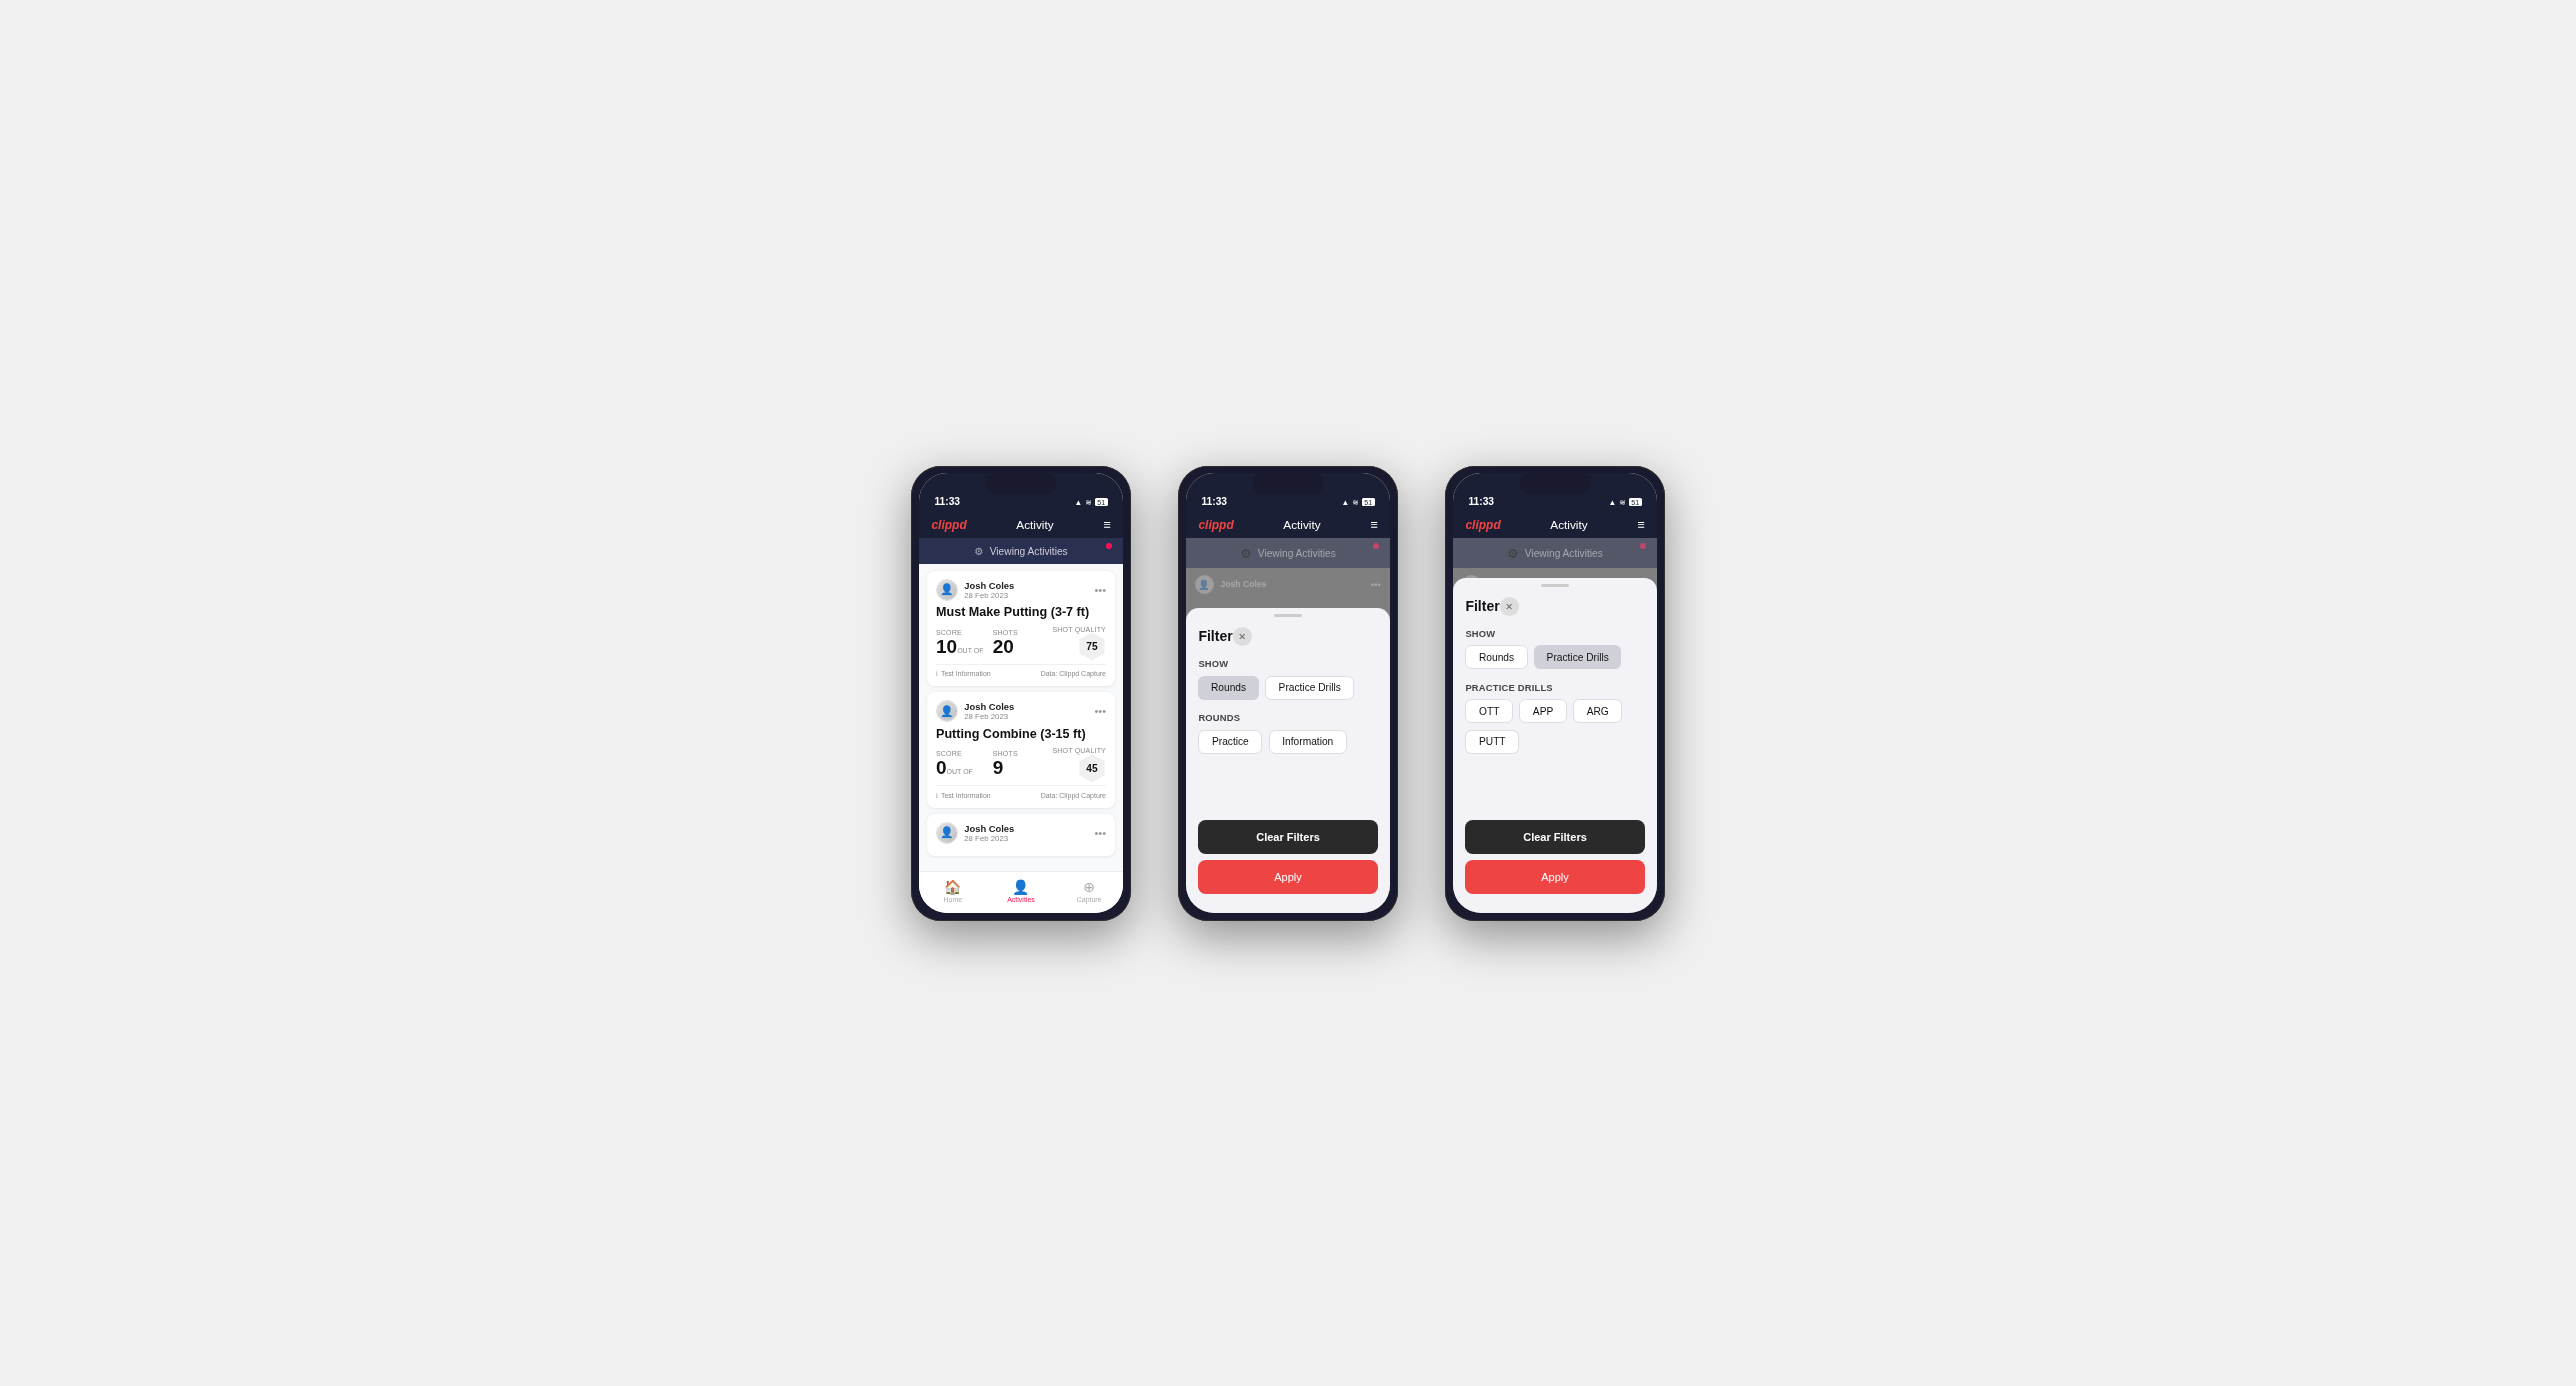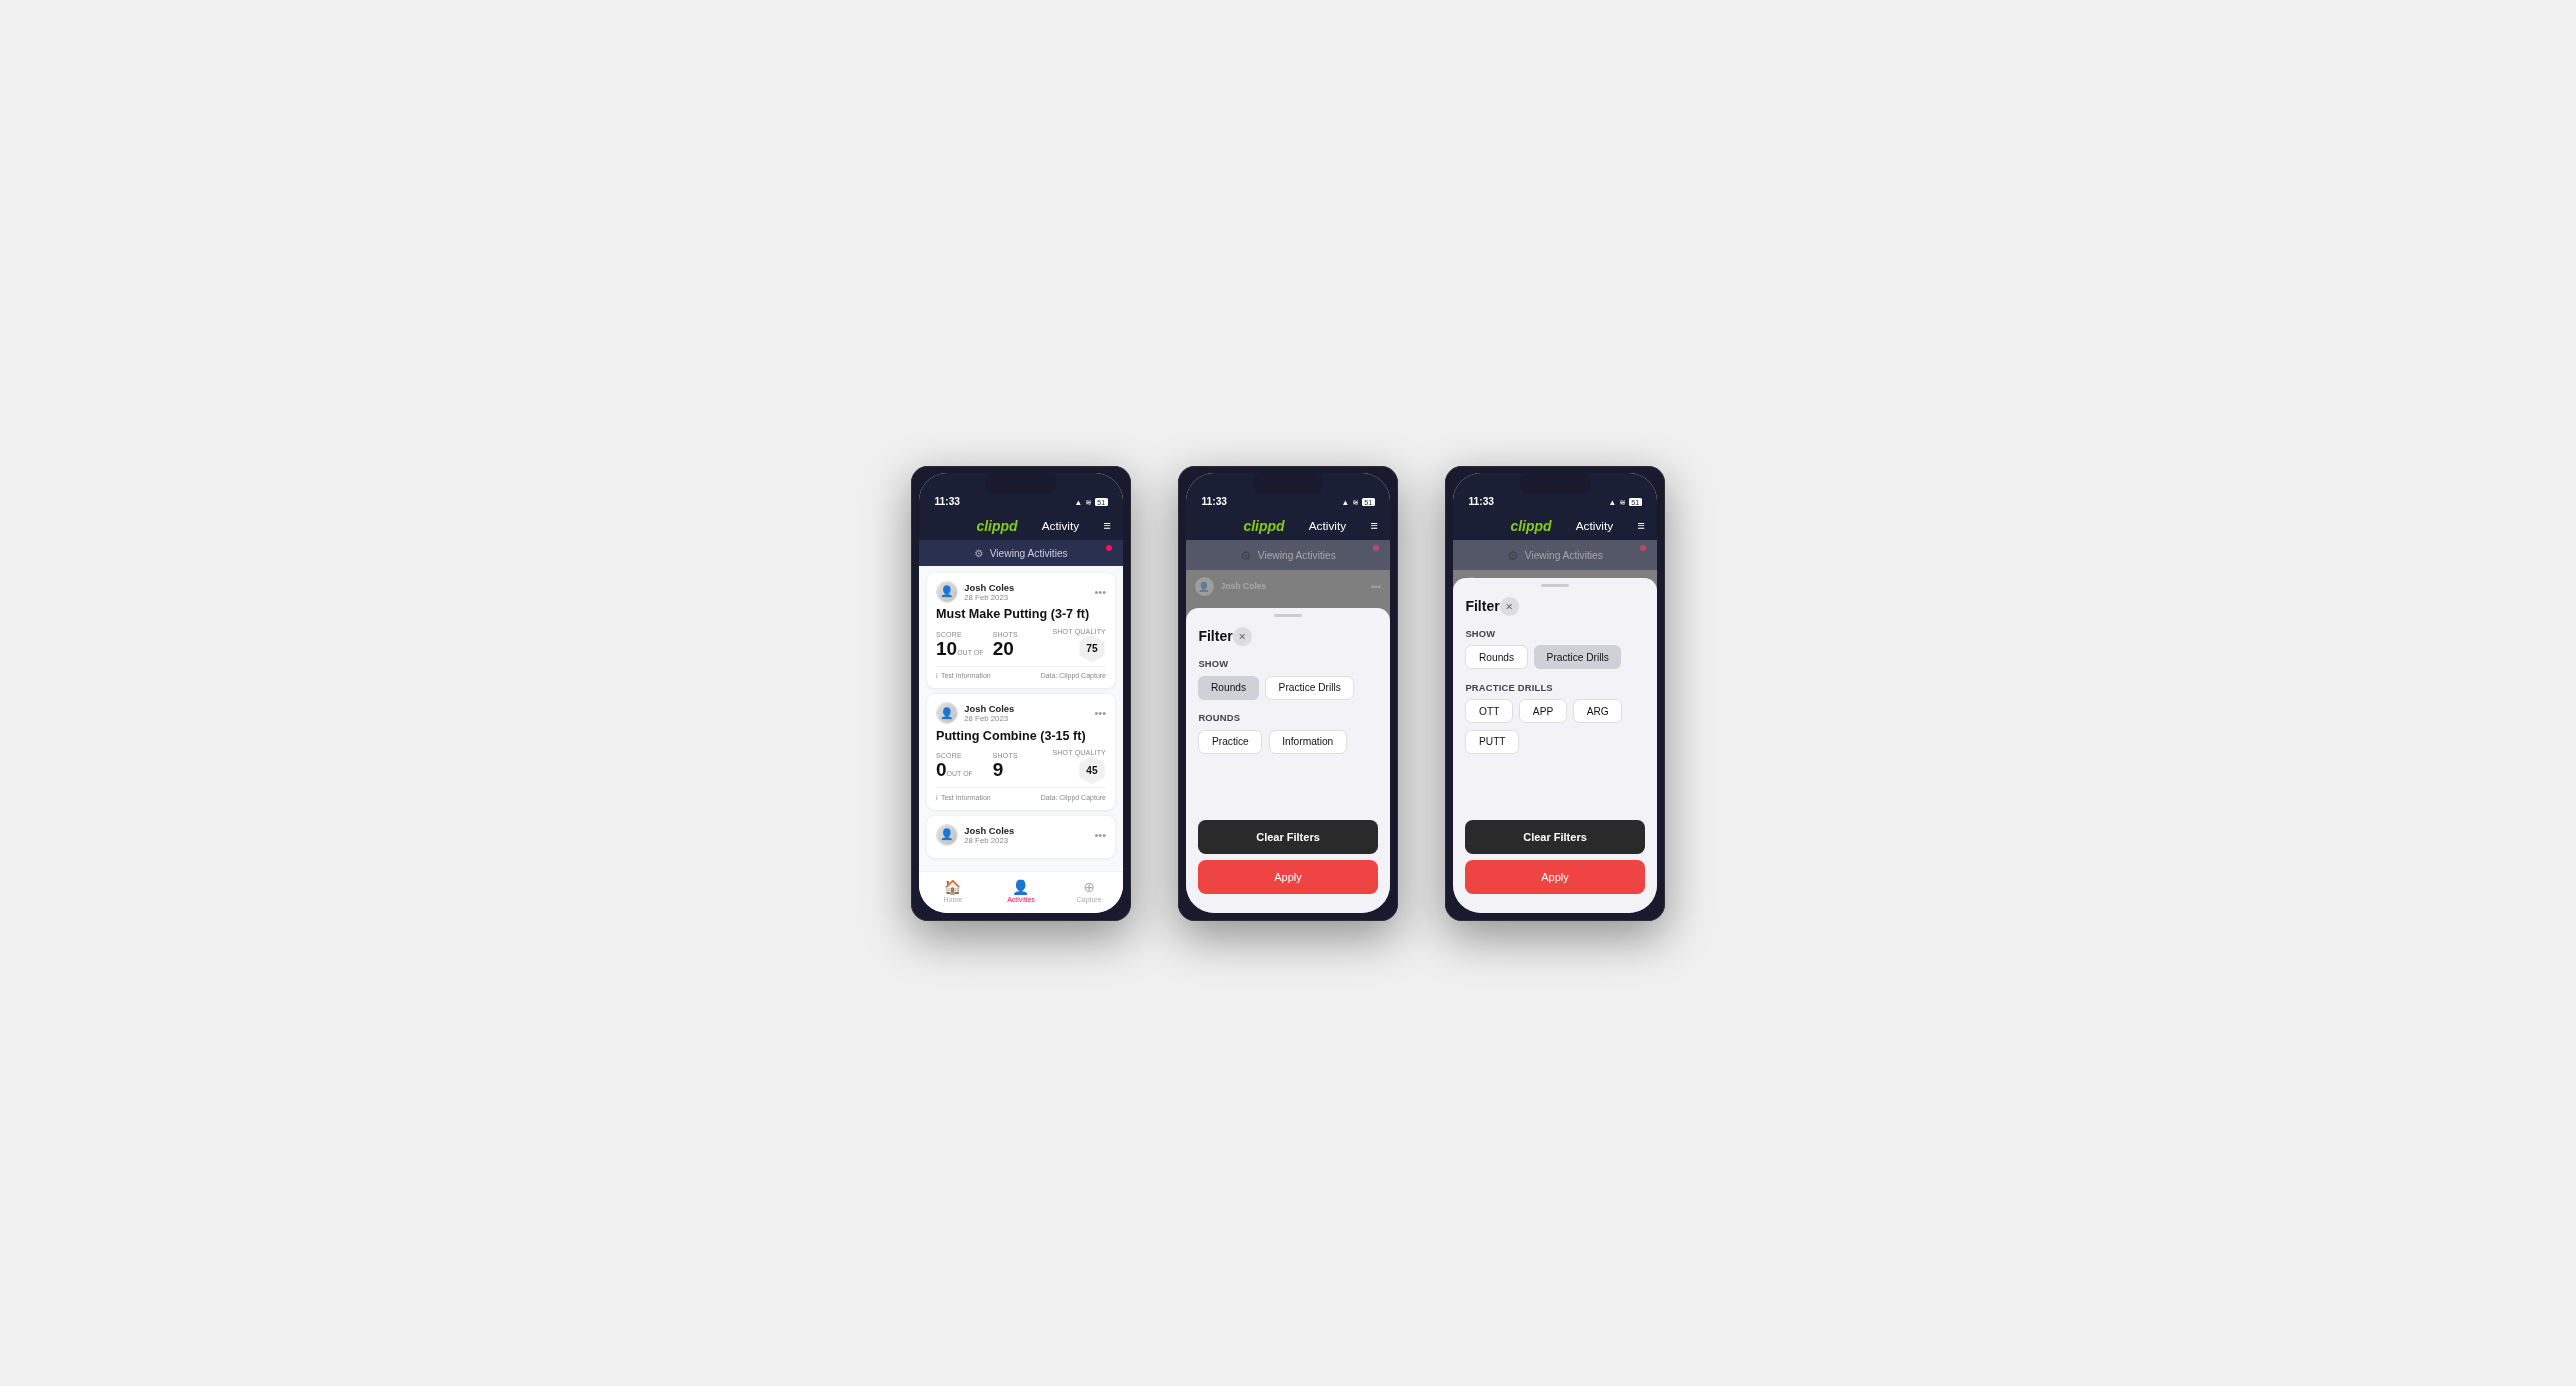--- a/index.html
+++ b/index.html
@@ -18,21 +18,21 @@
       gap: 47px;
       align-items: center;
       justify-content: center;
     }
 
     
     .phone {
       width: 220px;
       height: 455px;
       background: #1a1a2e;
-      border-radius: 17px;
+      border-radius: 30px;
       padding: 7.8px;
       box-shadow: 0 15.7px 47px rgba(0,0,0,0.4), inset 0 0 0 0.8px #333;
       position: relative;
     }
 
     .phone-inner {
       width: 100%;
       height: 100%;
       background: #fff;
       border-radius: 28px;
@@ -87,25 +87,24 @@
     
     .app-header {
       background: #1a1f35;
       padding: 6.3px 12.6px;
       display: flex;
       align-items: center;
       justify-content: space-between;
     }
 
     .logo {
-      color: #84cc16;
-      font-size: 14px;
+      color: #ef4444;
+      font-size: 12px;
       font-weight: 800;
       font-style: italic;
-      margin-left: 45px;
     }
 
     .header-title {
       color: #fff;
       font-size: 11.8px;
       font-weight: 500;
     }
 
     .menu-icon {
       color: #fff;

